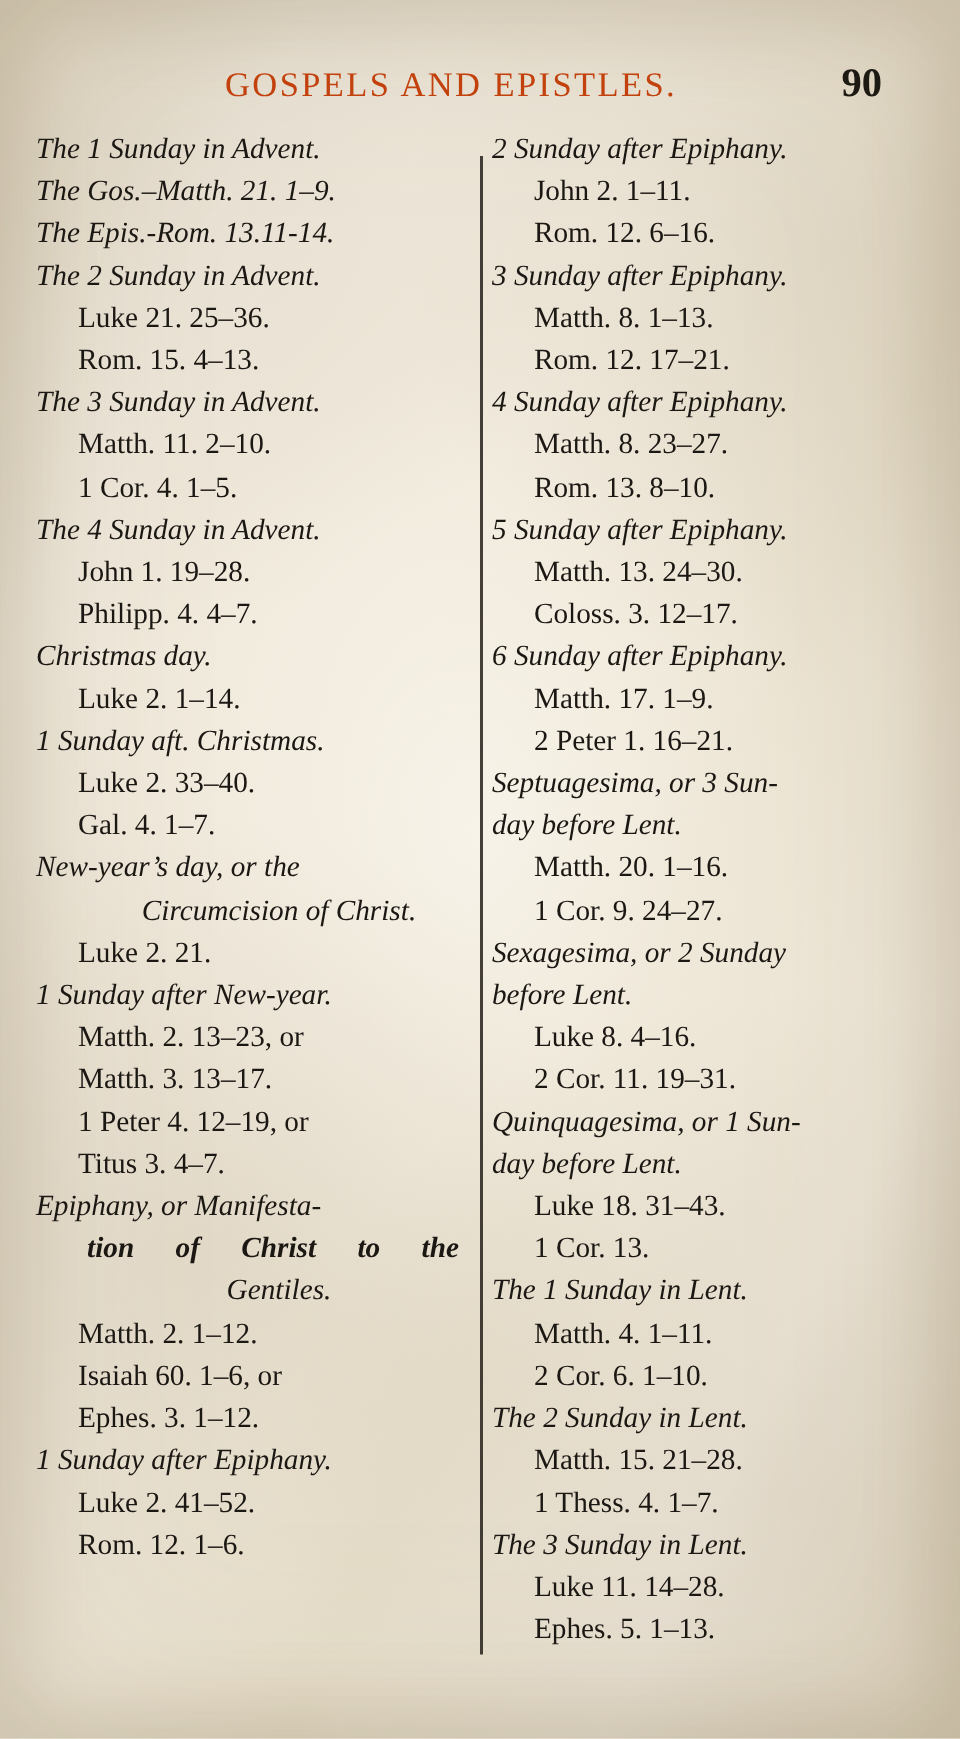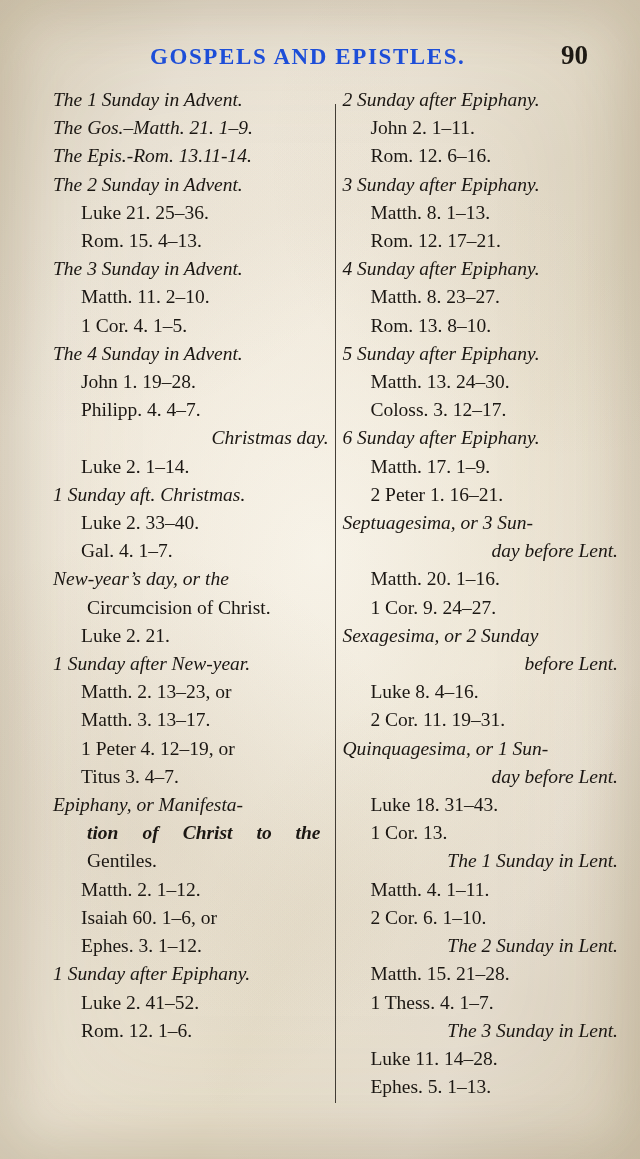--- a/index.html
+++ b/index.html
@@ -55,38 +55,37 @@
     top: 40px;
     left: 150px;
     right: 52px;
     display: flex;
     align-items: baseline;
     justify-content: space-between;
   }
   .running-title {
     font-size: 23px;
     letter-spacing: 1.6px;
-    font-weight: bold;
-    color: #1d4ed8;
+    font-weight: normal;
+    color: #c2410c;
     white-space: nowrap;
   }
   .page-number {
     font-size: 27px;
     font-weight: bold;
     color: #1d1913;
   }
 
   .columns {
     position: absolute;
     top: 86px;
     left: 24px;
     right: 22px;
     bottom: 30px;
     display: flex;
-    margin-left: 29px;
   }
   .col {
     width: 296px;
     font-size: 19.5px;
     line-height: 28.2px;
   }
   .col-left { padding-right: 6px; }
   .col-right { padding-left: 6px; }
 
   .divider {
@@ -104,24 +103,26 @@
   .head.wrapnum {
     display: block;
     white-space: normal;
   }
   .ref {
     padding-left: 28px;
     white-space: nowrap;
   }
   .center-head {
     font-style: italic;
-    text-align: right;
+    text-align: left;
   }
   .indent-cont {
+    font-style: italic;
     padding-left: 34px;
+    text-align: center;
   }
   .just {
     font-style: italic;
     text-align: justify;
     font-weight: bold;
   }
   .just span { display: inline-block; }
 </style>
 </head>
 <body>

